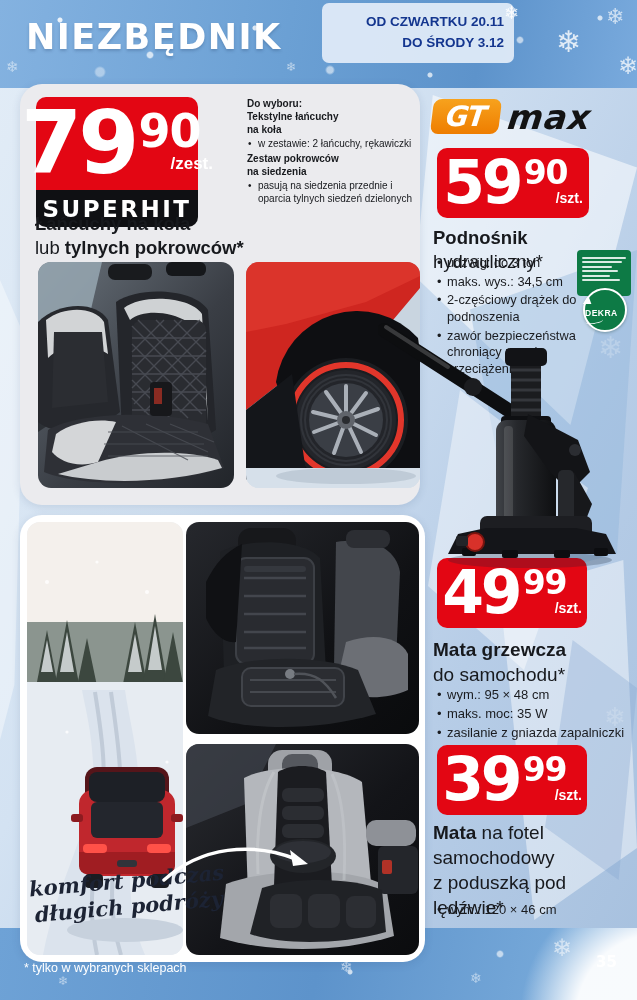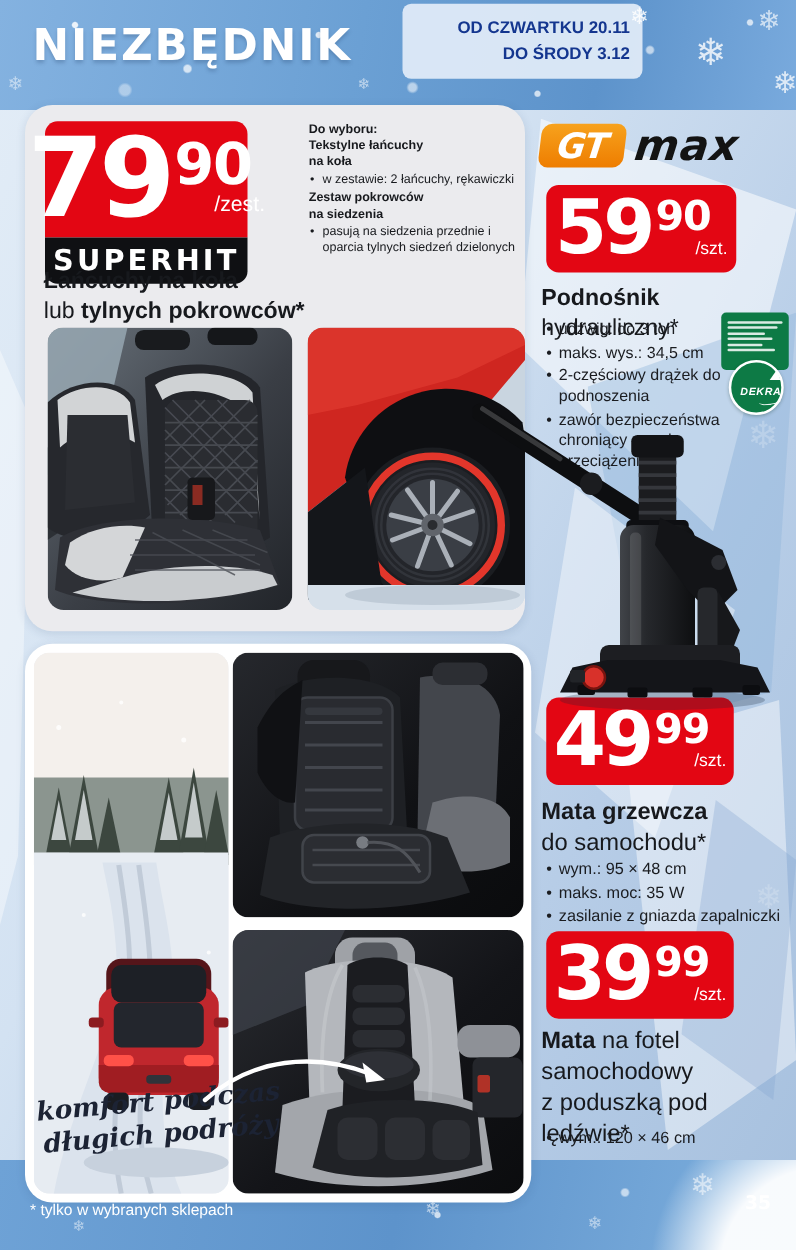--- a/index.html
+++ b/index.html
@@ -73,21 +73,21 @@
   .card1{left:20px;top:84px;width:400px;height:421px;background:#ebebee;}
   .card2{left:20px;top:515px;width:405px;height:447px;background:#ffffff;}
 
   
   .price-badge{position:absolute;z-index:3;}
   .pb-red{background:#e30613;color:#fff;display:flex;align-items:center;justify-content:center;
      border-radius:10px;font-family:"DejaVu Sans","Liberation Sans",sans-serif;}
   .pb-main{font-weight:800;line-height:.82;letter-spacing:-4px;}
   .pb-col{display:flex;flex-direction:column;align-items:flex-start;margin-left:3px;}
   .pb-cents{font-weight:800;line-height:.8;letter-spacing:-1px;}
-  .pb-unit{font-weight:400;margin-top:4px;font-family:"Liberation Sans",sans-serif;margin-left:32px;}
+  .pb-unit{font-weight:700;margin-top:4px;font-family:"Liberation Sans",sans-serif;margin-left:32px;}
   .pb-lg .pb-red{height:93px;border-radius:10px 10px 0 0;}
   .pb-lg .pb-main{font-size:88px;}
   .pb-lg .pb-cents{font-size:46px;}
   .pb-lg .pb-unit{font-size:17px;}
   .pb-sm .pb-red{height:70px;}
   .pb-sm .pb-main{font-size:60px;letter-spacing:-3px;}
   .pb-sm .pb-cents{font-size:33px;}
   .pb-sm .pb-unit{font-size:14px;margin-top:3px;}
   .pb-superhit{height:37px;background:#0f1013;color:#fff;border-radius:0 0 10px 10px;
      display:flex;align-items:center;justify-content:center;font-weight:800;font-size:23px;
@@ -114,22 +114,22 @@
      font-family:"DejaVu Sans","Liberation Sans",sans-serif;letter-spacing:-1px;}
   .max-text{font-style:italic;font-weight:800;font-size:34px;color:#131313;margin-left:8px;
      transform:skewX(-7deg);font-family:"DejaVu Sans","Liberation Sans",sans-serif;
      letter-spacing:1px;line-height:1;}
 
   
   .dekra{left:577px;top:250px;width:56px;z-index:3;}
   .dk-rect{width:54px;height:46px;background:#0d7a45;border-radius:4px;padding:4px 4px 2px 4px;box-sizing:border-box;}
   .dk-line{height:2px;background:rgba(255,255,255,.85);margin:2.5px 1px;border-radius:1px;}
   .dk-circle{width:40px;height:40px;border-radius:50%;background:#0d7a45;border:2px solid #fff;
-     margin:-8px auto 0 auto;position:relative;display:flex;flex-direction:column;align-items:flex-end;
-     justify-content:center;box-shadow:0 1px 3px rgba(0,40,20,.3);font-style:italic;}
+     margin:-8px auto 0 auto;position:relative;display:flex;flex-direction:column;align-items:flex-start;
+     justify-content:center;box-shadow:0 1px 3px rgba(0,40,20,.3);}
   .dk-tri{width:0;height:0;border-left:7px solid #fff;border-top:5px solid transparent;
      border-bottom:5px solid transparent;transform:rotate(35deg);margin-bottom:1px;}
   .dk-name{color:#fff;font-weight:800;font-size:8.5px;letter-spacing:.5px;}
   .dk-sig{width:18px;height:5px;border-bottom:1.5px solid rgba(255,255,255,.9);border-radius:50%;transform:rotate(-8deg);}
 
   
   .photo{position:absolute;border-radius:13px;overflow:hidden;z-index:3;}
   .photo svg{display:block;}
 
   

